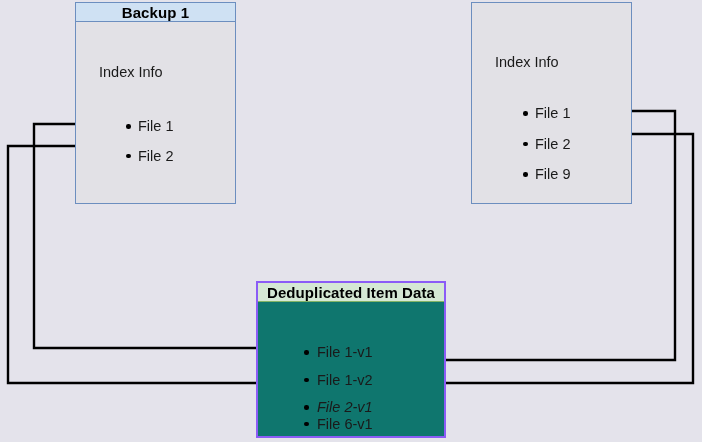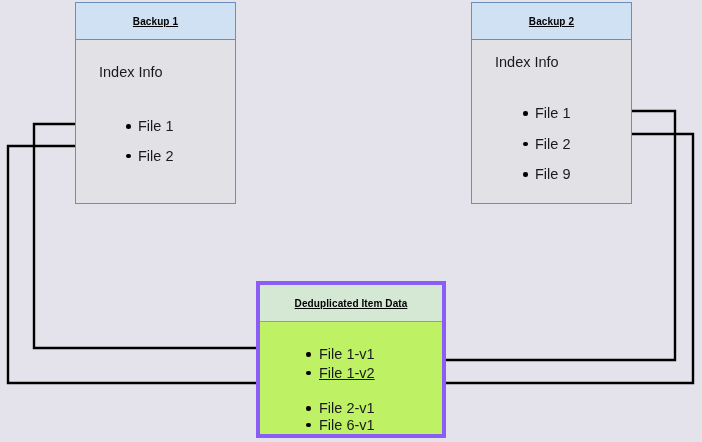--- a/index.html
+++ b/index.html
@@ -29,40 +29,39 @@
     height: 442px;
     pointer-events: none;
   }
   .box {
     position: absolute;
     box-sizing: border-box;
     background: #e2e1e6;
     border: 1px solid #6c8ebf;
   }
   .box.green {
-    border: 4px solid #8b5cf6;
-    background: #bef264;
+    border: 2px solid #8b5cf6;
+    background: #0f766e;
   }
   .box-header {
     position: absolute;
     left: 0;
     top: 0;
     right: 0;
-    height: 37px;
+    height: 19px;
     box-sizing: border-box;
     background: #cfe1f3;
     border-bottom: 1px solid #6c8ebf;
-    font-size: 10px;
+    font-size: 15px;
     font-weight: bold;
     color: #000000;
     display: flex;
     align-items: center;
     justify-content: center;
     letter-spacing: 0.1px;
-    text-decoration: underline;
   }
   .box.green .box-header {
     background: #d5e8d4;
     border-bottom: 1px solid #82b366;
   }
   .index-label {
     position: absolute;
     font-size: 14.5px;
     color: #1a1a1a;
     white-space: nowrap;
@@ -123,32 +122,31 @@
   <div class="box" style="left:75px; top:2px; width:161px; height:202px;">
     <div class="box-header">Backup 1</div>
     <div class="index-label" style="left:23px; top:61px;">Index Info</div>
     <ul class="file-list" style="left:49px; top:116px;">
       <li style="margin-bottom:15px;">File 1</li>
       <li>File 2</li>
     </ul>
   </div>
 
   <div class="box" style="left:471px; top:2px; width:161px; height:202px;">
-    <div class="box-header">Backup 2</div>
     <div class="index-label" style="left:23px; top:51px;">Index Info</div>
     <ul class="file-list" style="left:50px; top:103px;">
       <li style="margin-bottom:16px;">File 1</li>
       <li style="margin-bottom:16px;">File 2</li>
       <li>File 9</li>
     </ul>
   </div>
 
   <div class="box green" style="left:256px; top:281px; width:190px; height:157px;">
     <div class="box-header">Deduplicated Item Data</div>
     <ul class="file-list dedup-list" style="left:45px; top:62px;">
-      <li style="margin-bottom:4px;">File 1-v1</li>
-      <li style="margin-bottom:21px;text-decoration:underline;">File 1-v2</li>
-      <li style="margin-bottom:2px;">File 2-v1</li>
+      <li style="margin-bottom:13px;">File 1-v1</li>
+      <li style="margin-bottom:13px;">File 1-v2</li>
+      <li style="margin-bottom:2px;font-style:italic;">File 2-v1</li>
       <li>File 6-v1</li>
     </ul>
   </div>
 
 </div>
 
 </body></html>

